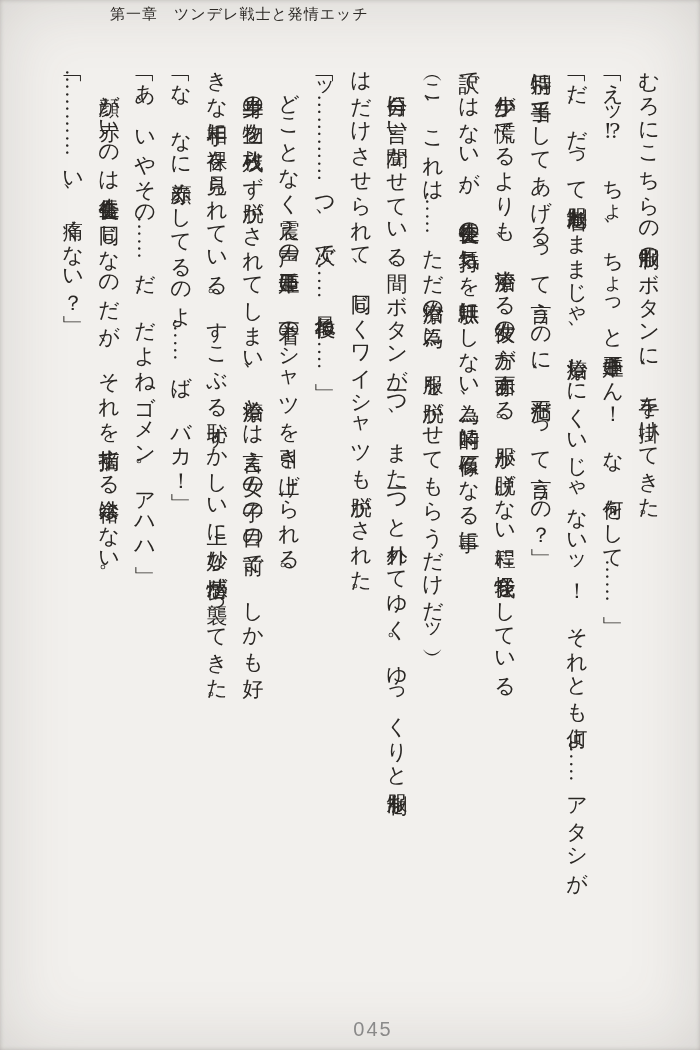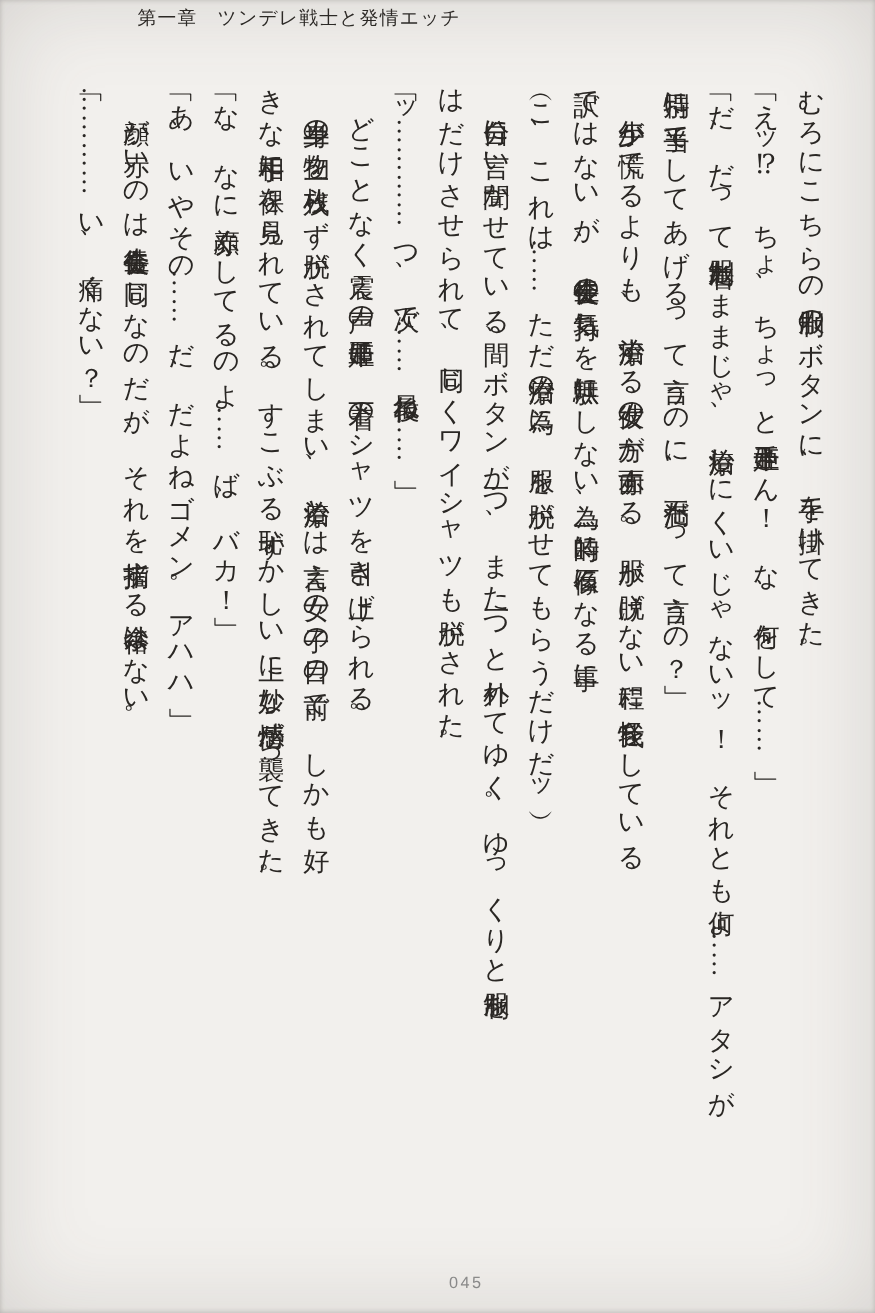--- a/index.html
+++ b/index.html
@@ -47,21 +47,21 @@
     height: 935px;
     white-space: pre;
   }
   .page-number {
     position: absolute;
     top: 1018px;
     left: 348px;
     width: 50px;
     text-align: center;
     font-family: "Liberation Sans", "DejaVu Sans", sans-serif;
-    font-size: 13px;
+    font-size: 20px;
     letter-spacing: 2px;
     color: var(--pageNum, #8d8d8d);
   }
 </style>
 </head>
 <body style="--paper: #f2f0ed; --ink: #2a2724; --pageNum: #8d8d8d;">
 
 <div class="chapter-header">第一章　ツンデレ戦士と発情エッチ</div>
 
 <div class="body-text">

